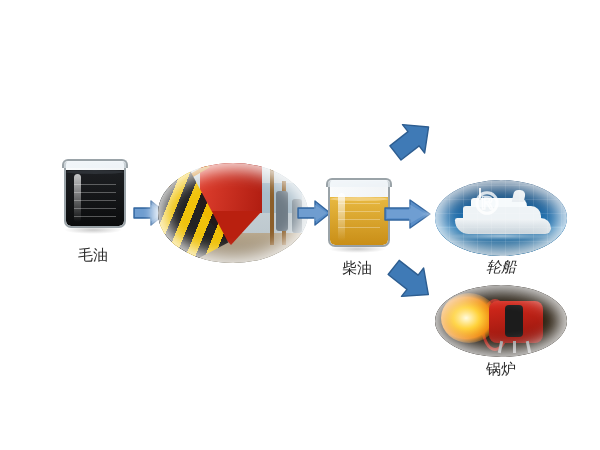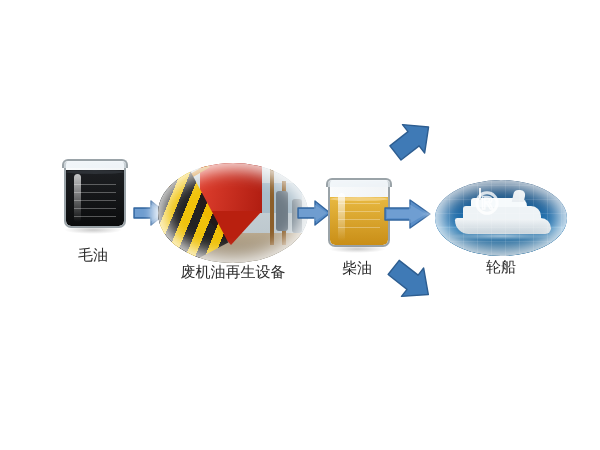--- a/index.html
+++ b/index.html
@@ -235,21 +235,20 @@
       <div class="eq-tank"></div>
       <div class="eq-cone"></div>
       <div class="eq-pipe v1"></div>
       <div class="eq-pipe v2"></div>
       <div class="eq-col"></div>
       <div class="eq-col2"></div>
       <div class="eq-rail"></div>
       <div class="eq-stripe"></div>
       <div class="vignette"></div>
     </div>
-    <div class="caption" style="top:100px;">废机油再生设备</div>
   </div>
 
   <div class="arrow" id="arrow2" style="left:297px;top:200px;">
     <svg width="34" height="26" viewBox="0 0 34 26">
       <path d="M1 8 L18 8 L18 1 L33 13 L18 25 L18 18 L1 18 Z" fill="#5b8fc9" stroke="#32659f" stroke-width="1.4" stroke-linejoin="round"></path>
       <path d="M2 9 L17 9 L17 4 L30 13 L17 22 L17 17 L2 17 Z" fill="#7fa9d6" opacity=".55"></path>
     </svg>
   </div>
 
   <div class="node" id="node-diesel" style="left:322px;top:175px;width:70px;height:115px;">
@@ -302,17 +301,33 @@
       <div class="sh-sea"></div>
       <div class="sh-hull"></div>
       <div class="sh-deck"></div>
       <div class="sh-deck2"></div>
       <div class="sh-funnel"></div>
       <div class="sh-mast"></div>
       <div class="sh-wake"></div>
       <div class="sh-grid"></div>
       <div class="vignette"></div>
     </div>
-    <div class="caption" style="top:78px;">轮船</div>
-  </div>
-
+    <div class="caption" style="top:78px;font-style:italic;">轮船</div>
+  </div>
+
+  <div class="node" id="node-boiler" style="left:435px;top:285px;width:132px;height:96px;">
+    <div class="oval" id="photo-boiler" style="left:0;top:0;">
+      <div class="bo-bg"></div>
+      <div class="bo-ring"></div>
+      <div class="bo-flame"></div>
+      <div class="bo-body"></div>
+      <div class="bo-dark"></div>
+      <div class="bo-legs">
+        <i style="left:2px;transform:rotate(12deg);"></i>
+        <i style="left:16px;"></i>
+        <i style="left:30px;transform:rotate(-12deg);"></i>
+      </div>
+      <div class="vignette"></div>
+    </div>
+    <div class="caption" style="top:75px;">锅炉</div>
+  </div>
 
 </div>
 
 </body></html>

